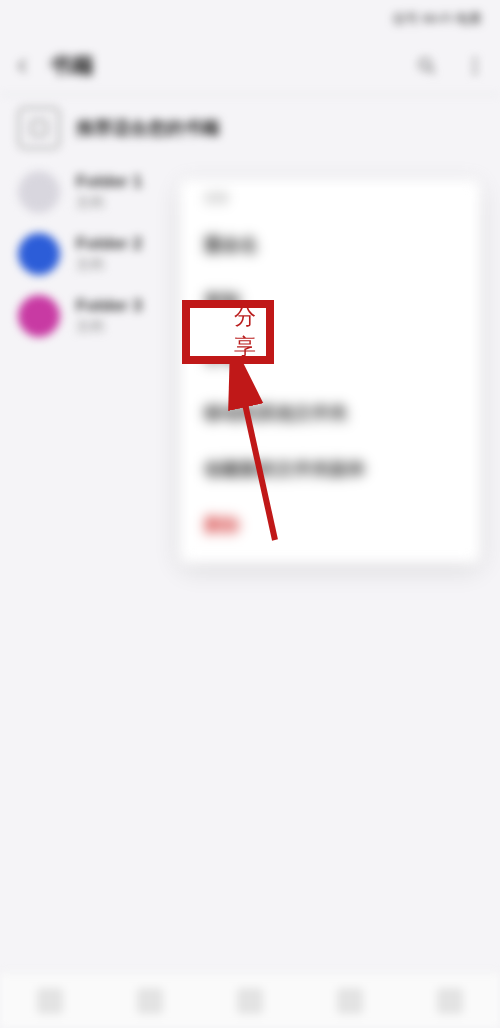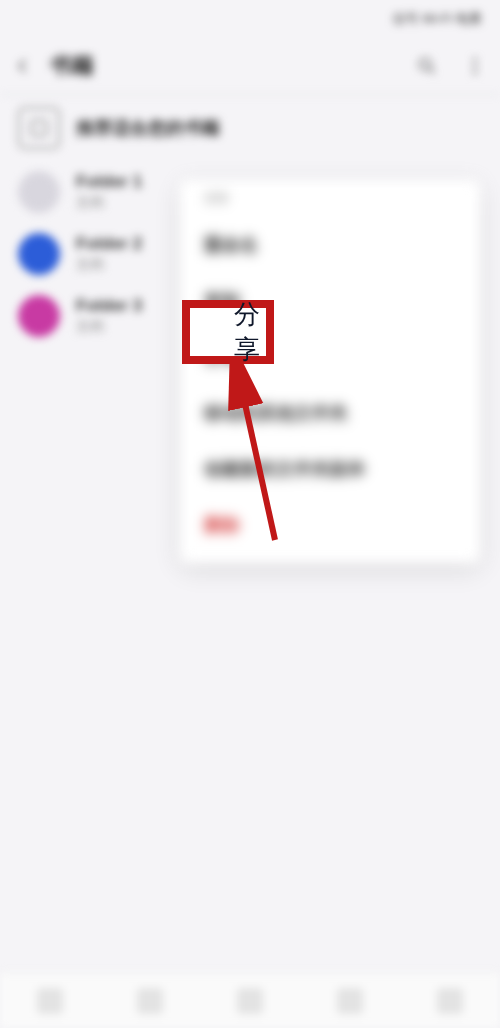--- a/index.html
+++ b/index.html
@@ -173,22 +173,22 @@
       width: 92px;
       height: 64px;
       border: 8px solid #c01818;
       background: #fff;
       display: flex;
       align-items: center;
       justify-content: center;
       z-index: 100;
     }
     .highlight-text {
-      font-size: 26px;
-      color: #0f172a;
+      font-size: 22px;
+      color: #b91c1c;
       margin-left: 44px;
     }
     .arrow {
       position: absolute;
       top: 350px;
       left: 220px;
       width: 80px;
       height: 200px;
       z-index: 99;
       pointer-events: none;

